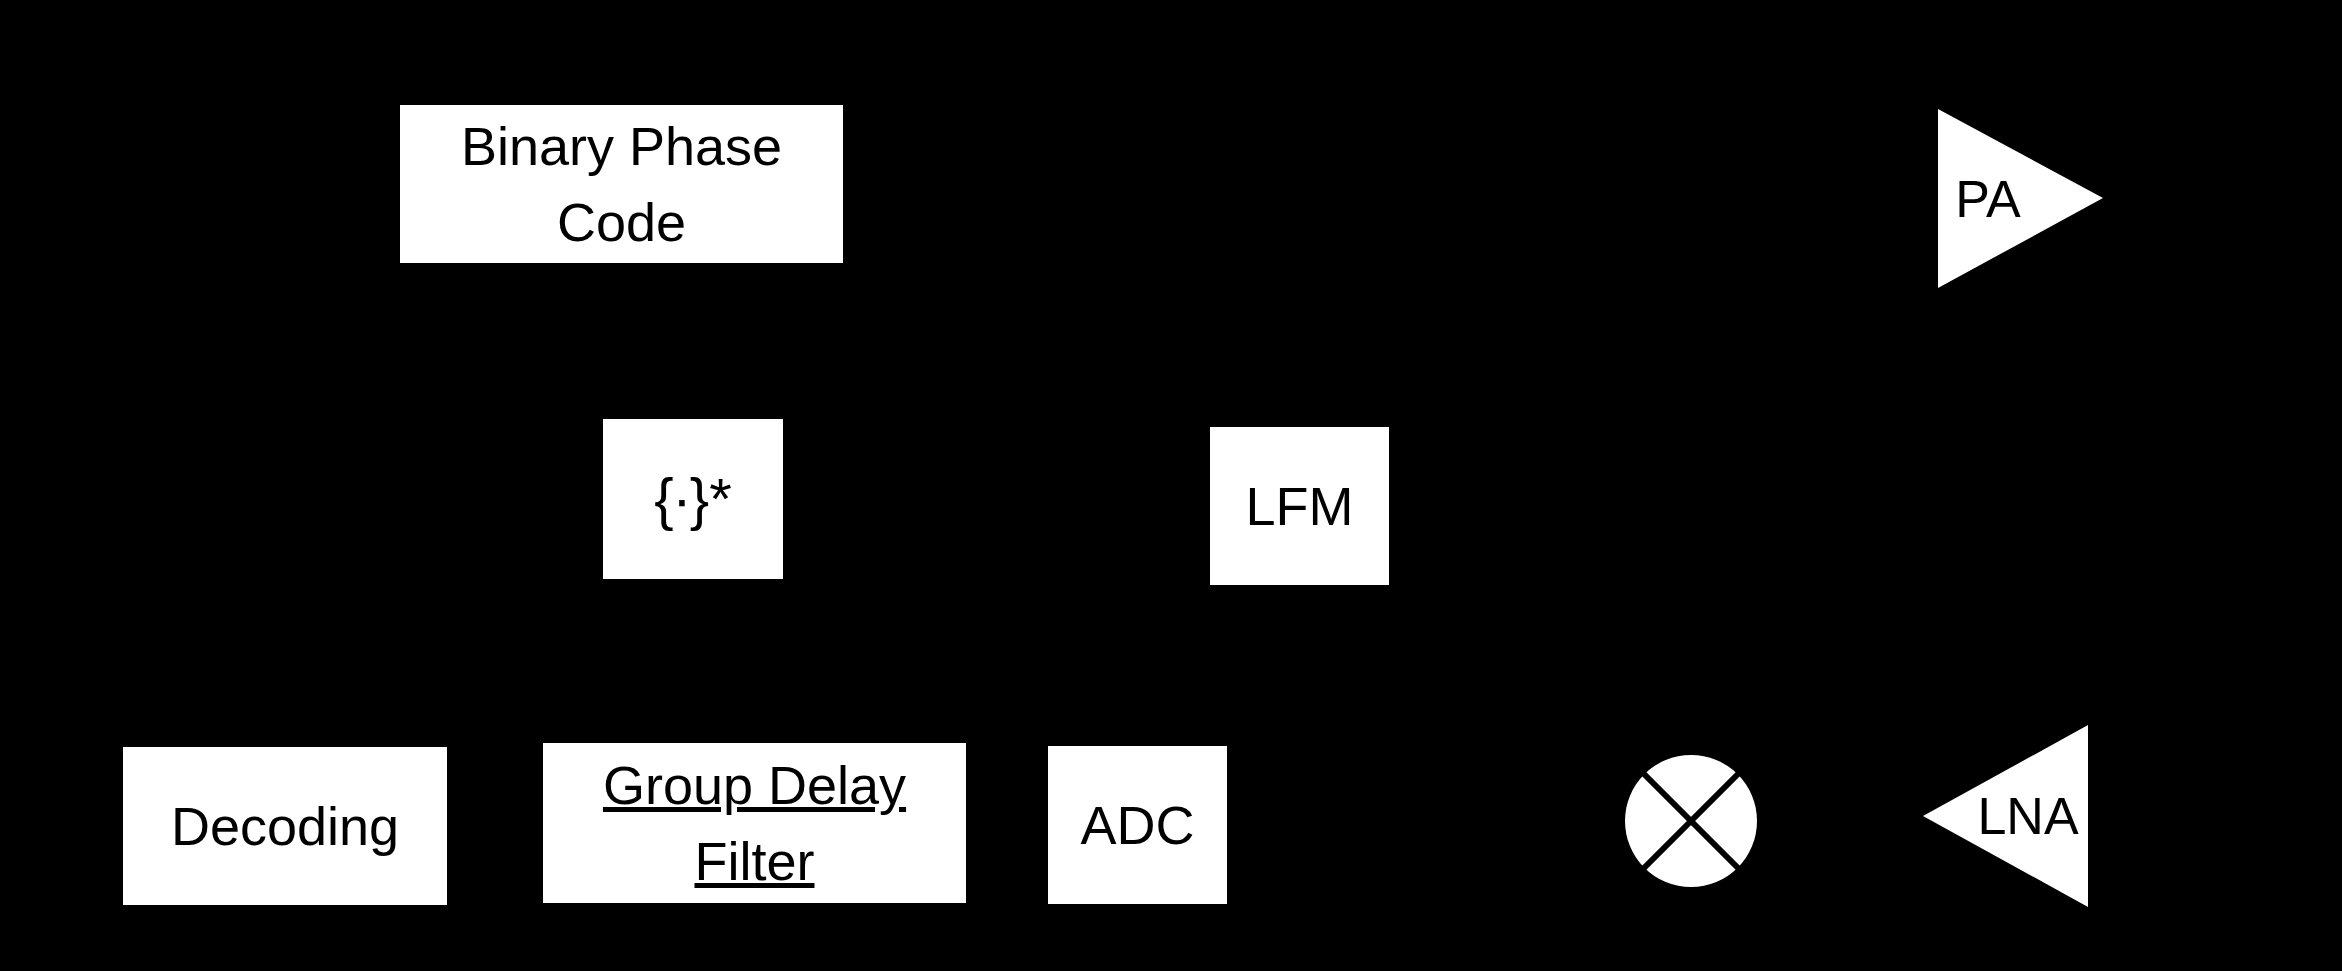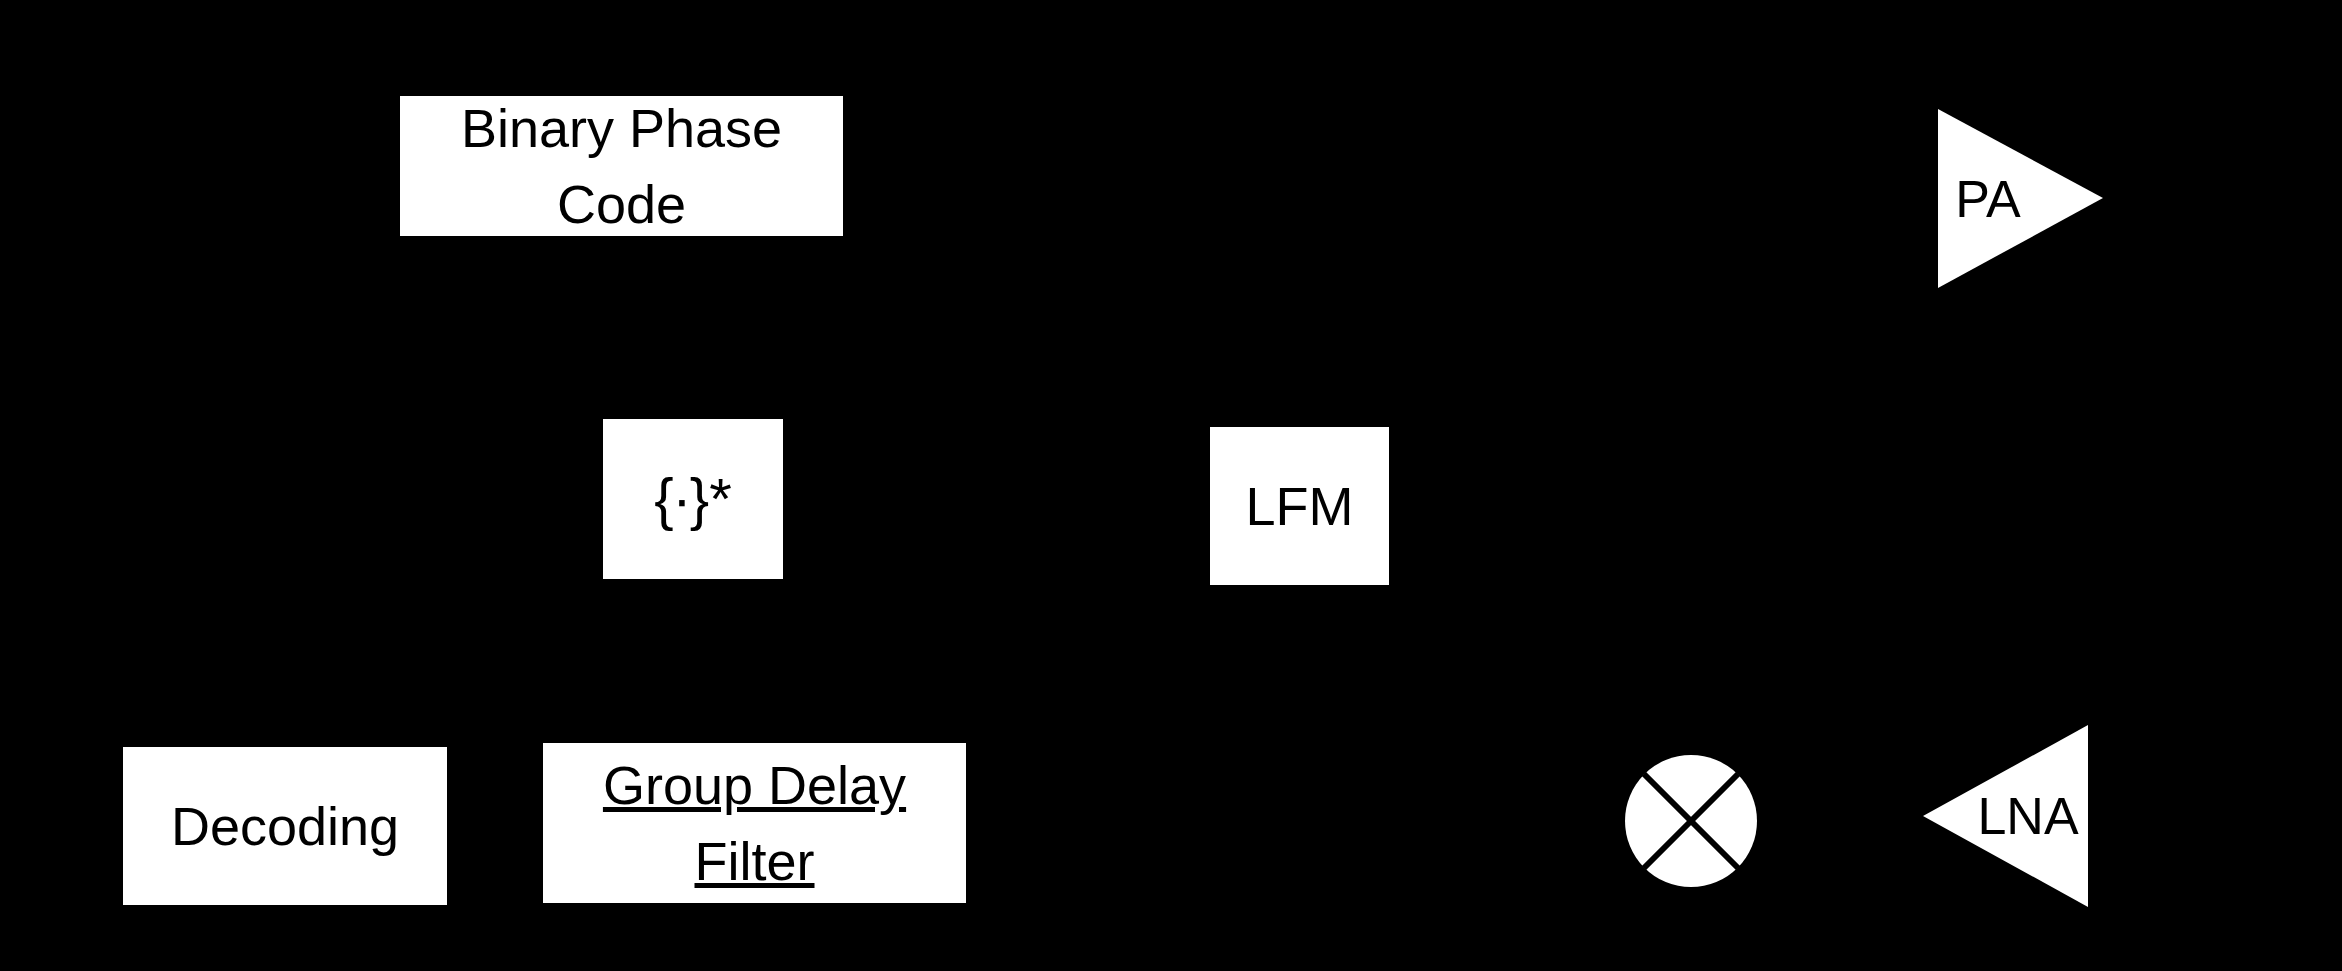--- a/index.html
+++ b/index.html
@@ -46,33 +46,34 @@
     font-family: "Liberation Sans", sans-serif;
     font-size: 52px;
     fill: #000000;
   }
 </style>
 </head>
 <body>
 
 <div class="canvas">
 
-  <div class="box" style="left:400px; top:96px; width:443px; height:140px;">Binary Phase
+  <div class="box" style="left:400px; top:105px; width:443px; height:158px;">Binary Phase
 Code</div>
 
 
   <div class="box conjugate" style="left:603px; top:419px; width:180px; height:160px;">{∙}*</div>
 
   <div class="box" style="left:123px; top:747px; width:324px; height:158px;">Decoding</div>
 
   <div class="box" style="left:1210px; top:427px; width:179px; height:158px;">LFM</div>
 
   <div class="box" style="left:543px; top:743px; width:423px; height:160px;text-decoration:underline;">Group Delay
 Filter</div>
 
+  <div class="box" style="left:1048px; top:746px; width:179px; height:158px;">ADC</div>
 
 
   <svg class="overlay" width="2342" height="971" viewBox="0 0 2342 971">
 
     <polygon points="1938,109 1938,288 2103,198" fill="#ffffff"></polygon>
     <text x="1988" y="217" text-anchor="middle">PA</text>
 
     <polygon points="2088,725 2088,907 1923,816" fill="#ffffff"></polygon>
     <text x="2028" y="834" text-anchor="middle">LNA</text>
 

